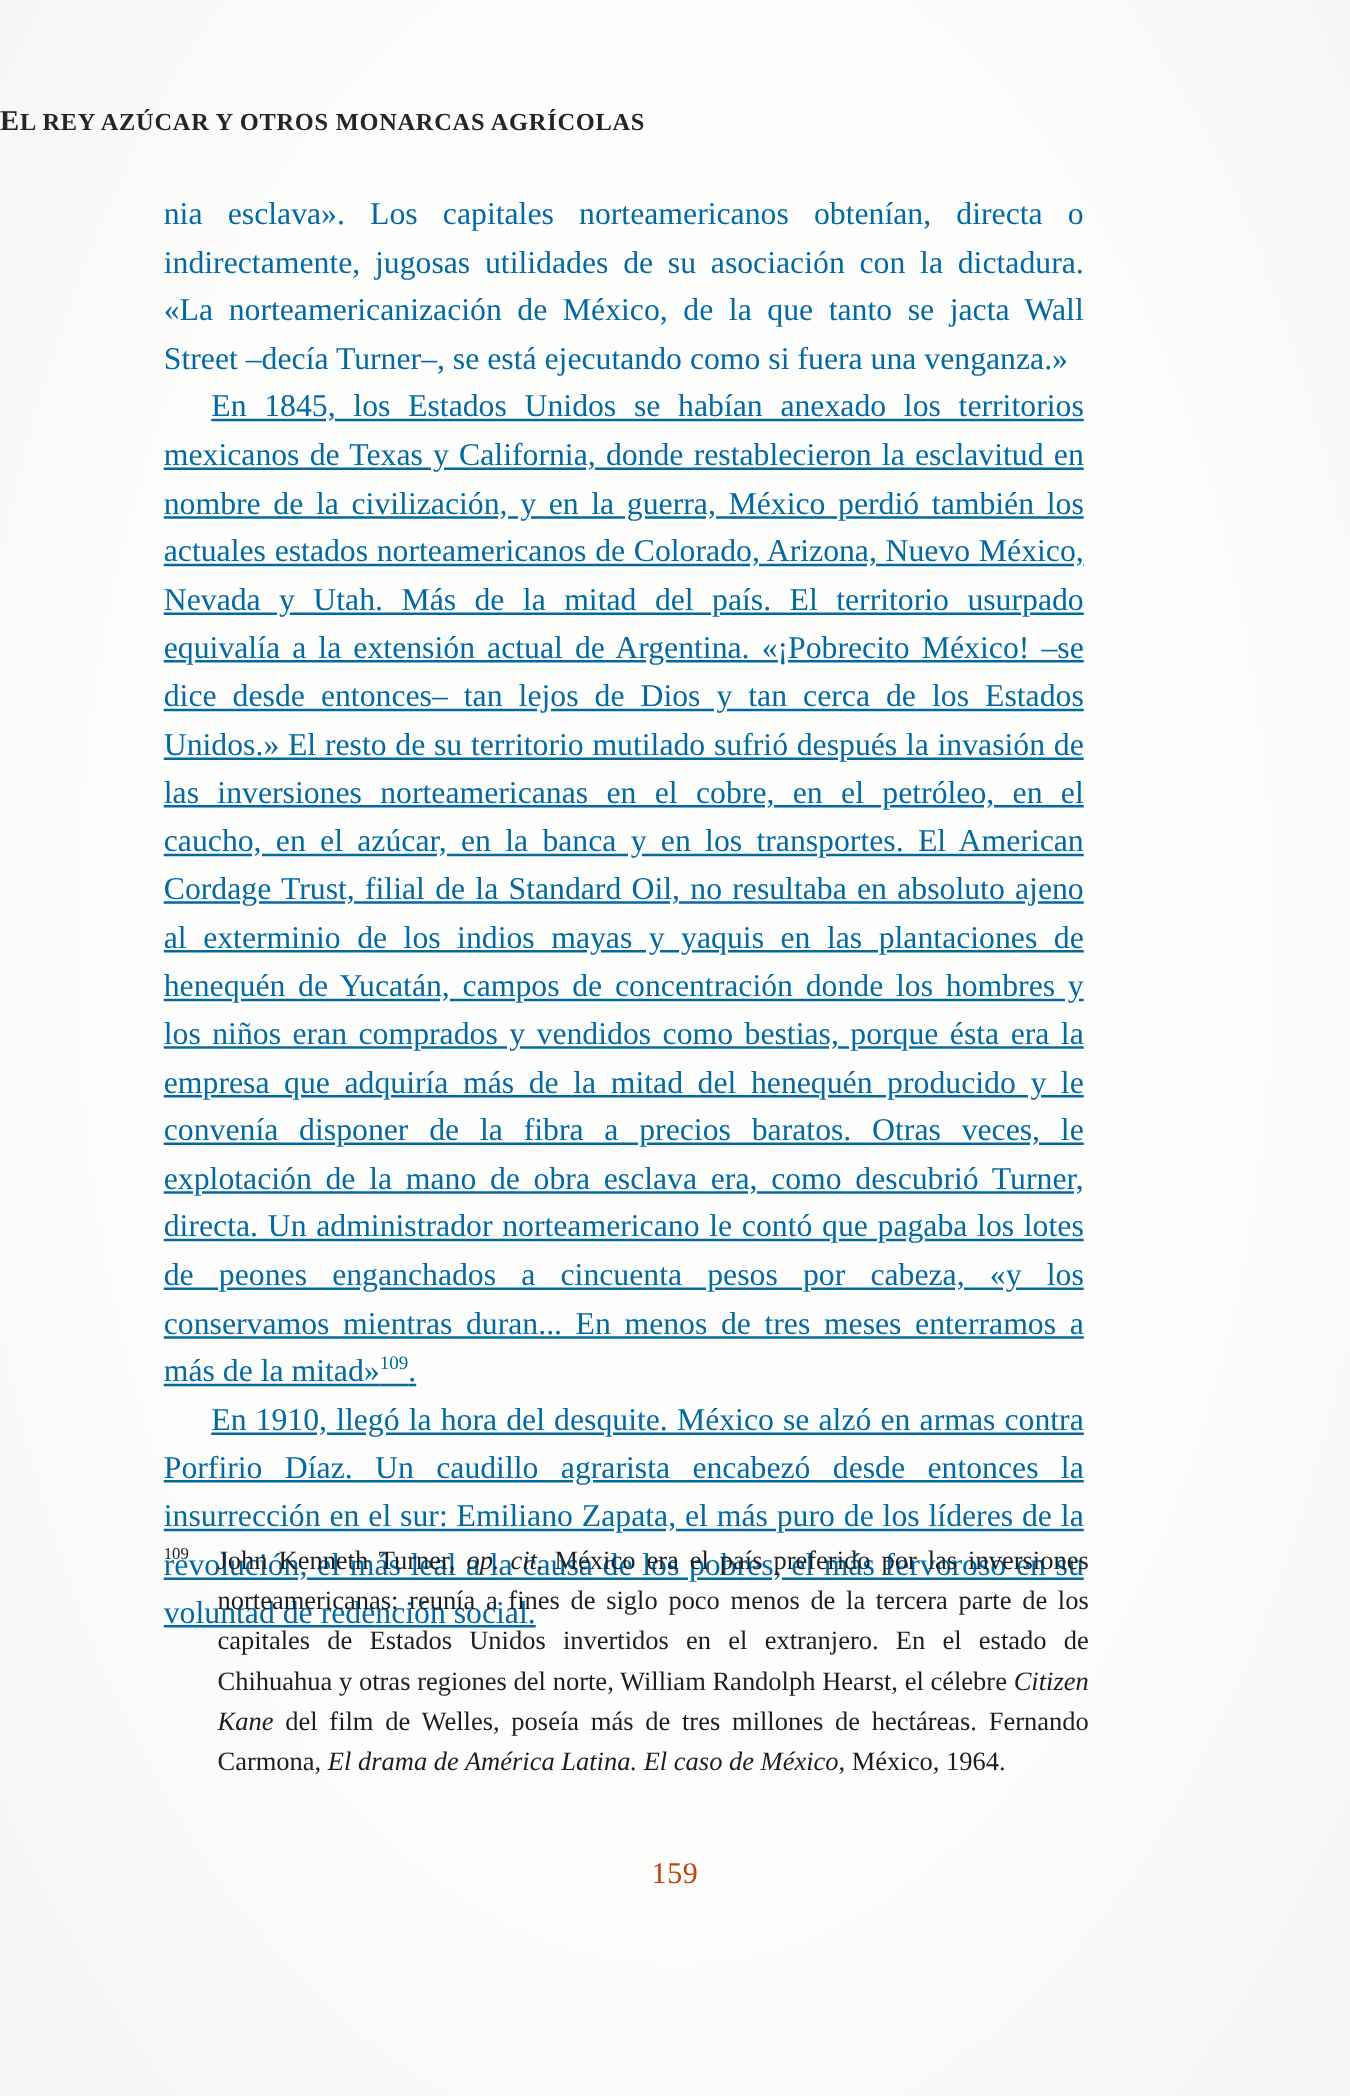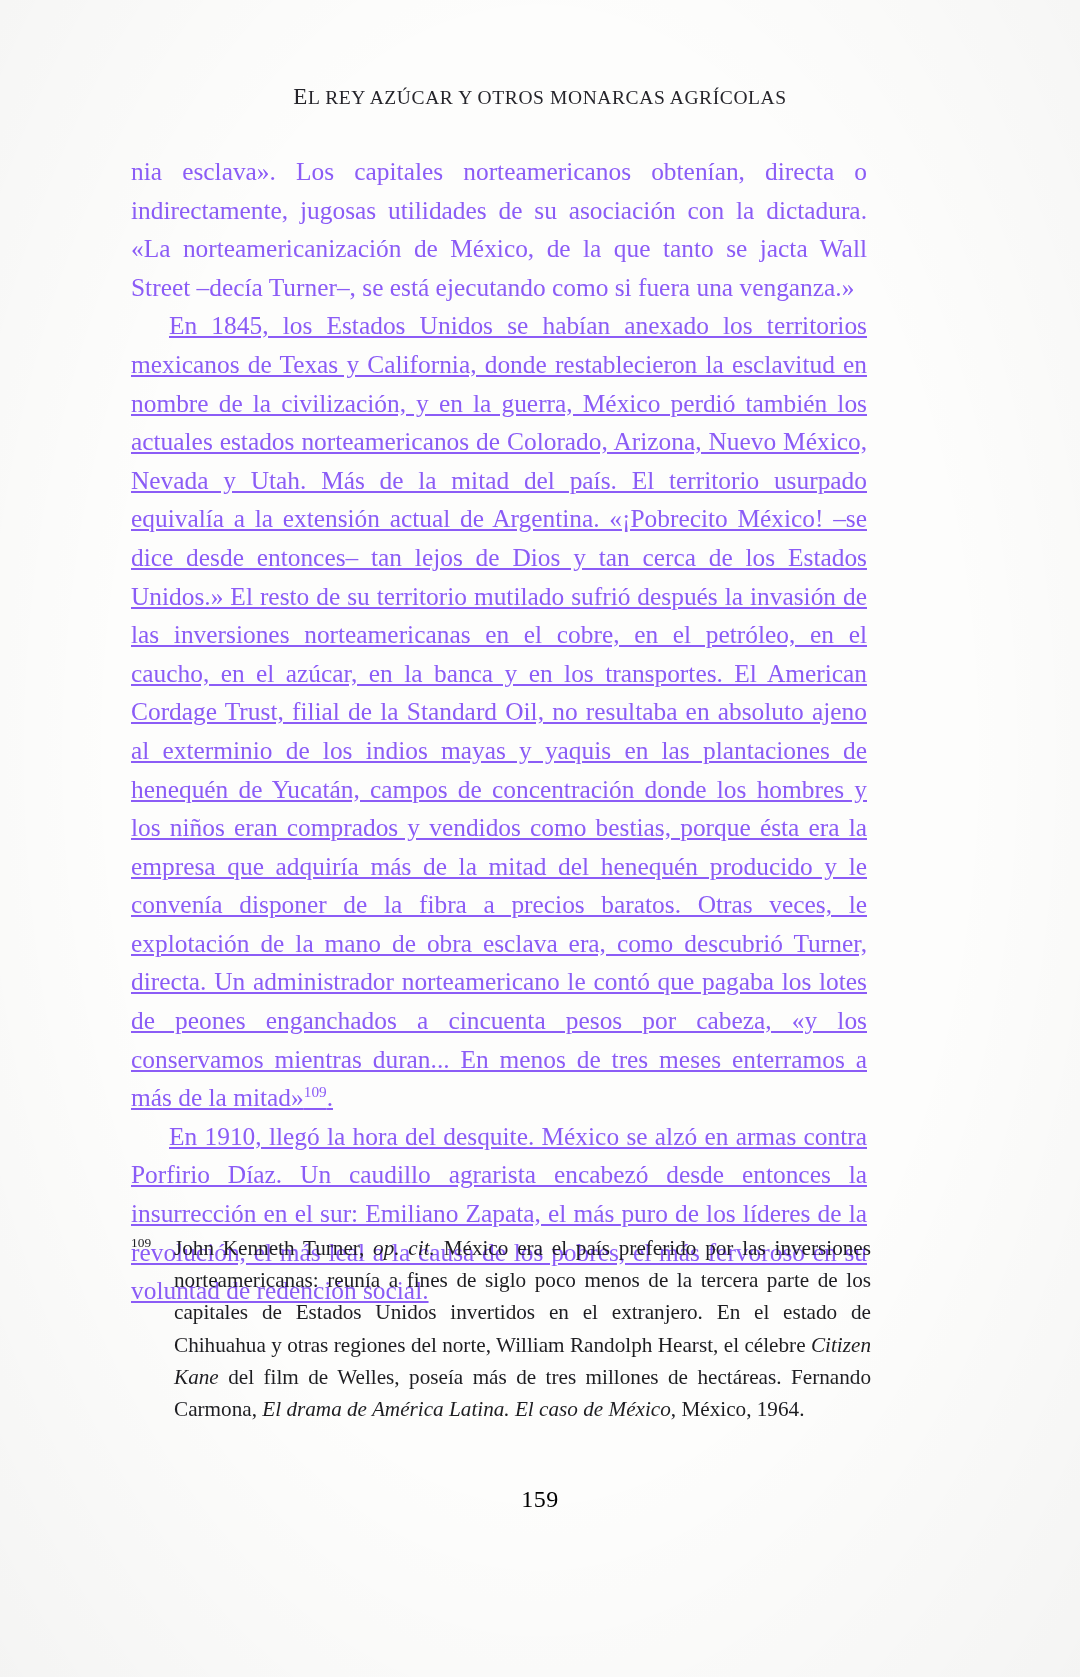--- a/index.html
+++ b/index.html
@@ -26,44 +26,45 @@
     pointer-events: none;
     background:
       radial-gradient(ellipse at 50% 45%, rgba(255,255,255,0) 55%, rgba(0,0,0,0.035) 100%);
   }
 
   .running-head {
     position: absolute;
     top: 84px;
     left: 0;
     right: 0;
-    text-align: center;
+    text-align: left;
     font-size: 19.5px;
     letter-spacing: 0.6px;
     font-variant: small-caps;
     color: #25242a;
+    font-weight: bold;
   }
   .running-head .cap {
     font-size: 23px;
   }
 
   .body-col {
     position: absolute;
     top: 152px;
     left: 131px;
     width: 736px;
   }
 
   p.para {
     margin: 0;
     font-size: 25.4px;
     line-height: 38.6px;
     text-align: justify;
     text-justify: inter-word;
-    color: #8b5cf6;
+    color: #0369a1;
     hyphens: manual;
   }
   p.para + p.para {
     text-indent: 38px;
     text-decoration: underline;
   }
   .smallcaps {
     font-variant: small-caps;
     letter-spacing: 0.3px;
   }
@@ -97,21 +98,21 @@
   }
   .footnote em { font-style: italic; }
 
   .folio {
     position: absolute;
     left: 0;
     right: 0;
     top: 1486px;
     text-align: center;
     font-size: 24px;
-    color: #000000;
+    color: #c2410c;
     letter-spacing: 0.5px;
   }
 </style>
 </head>
 <body>
 
 <div class="page">
 
   <div class="running-head">
     <span class="cap">E</span><span>L REY AZÚCAR Y OTROS MONARCAS AGRÍCOLAS</span>

